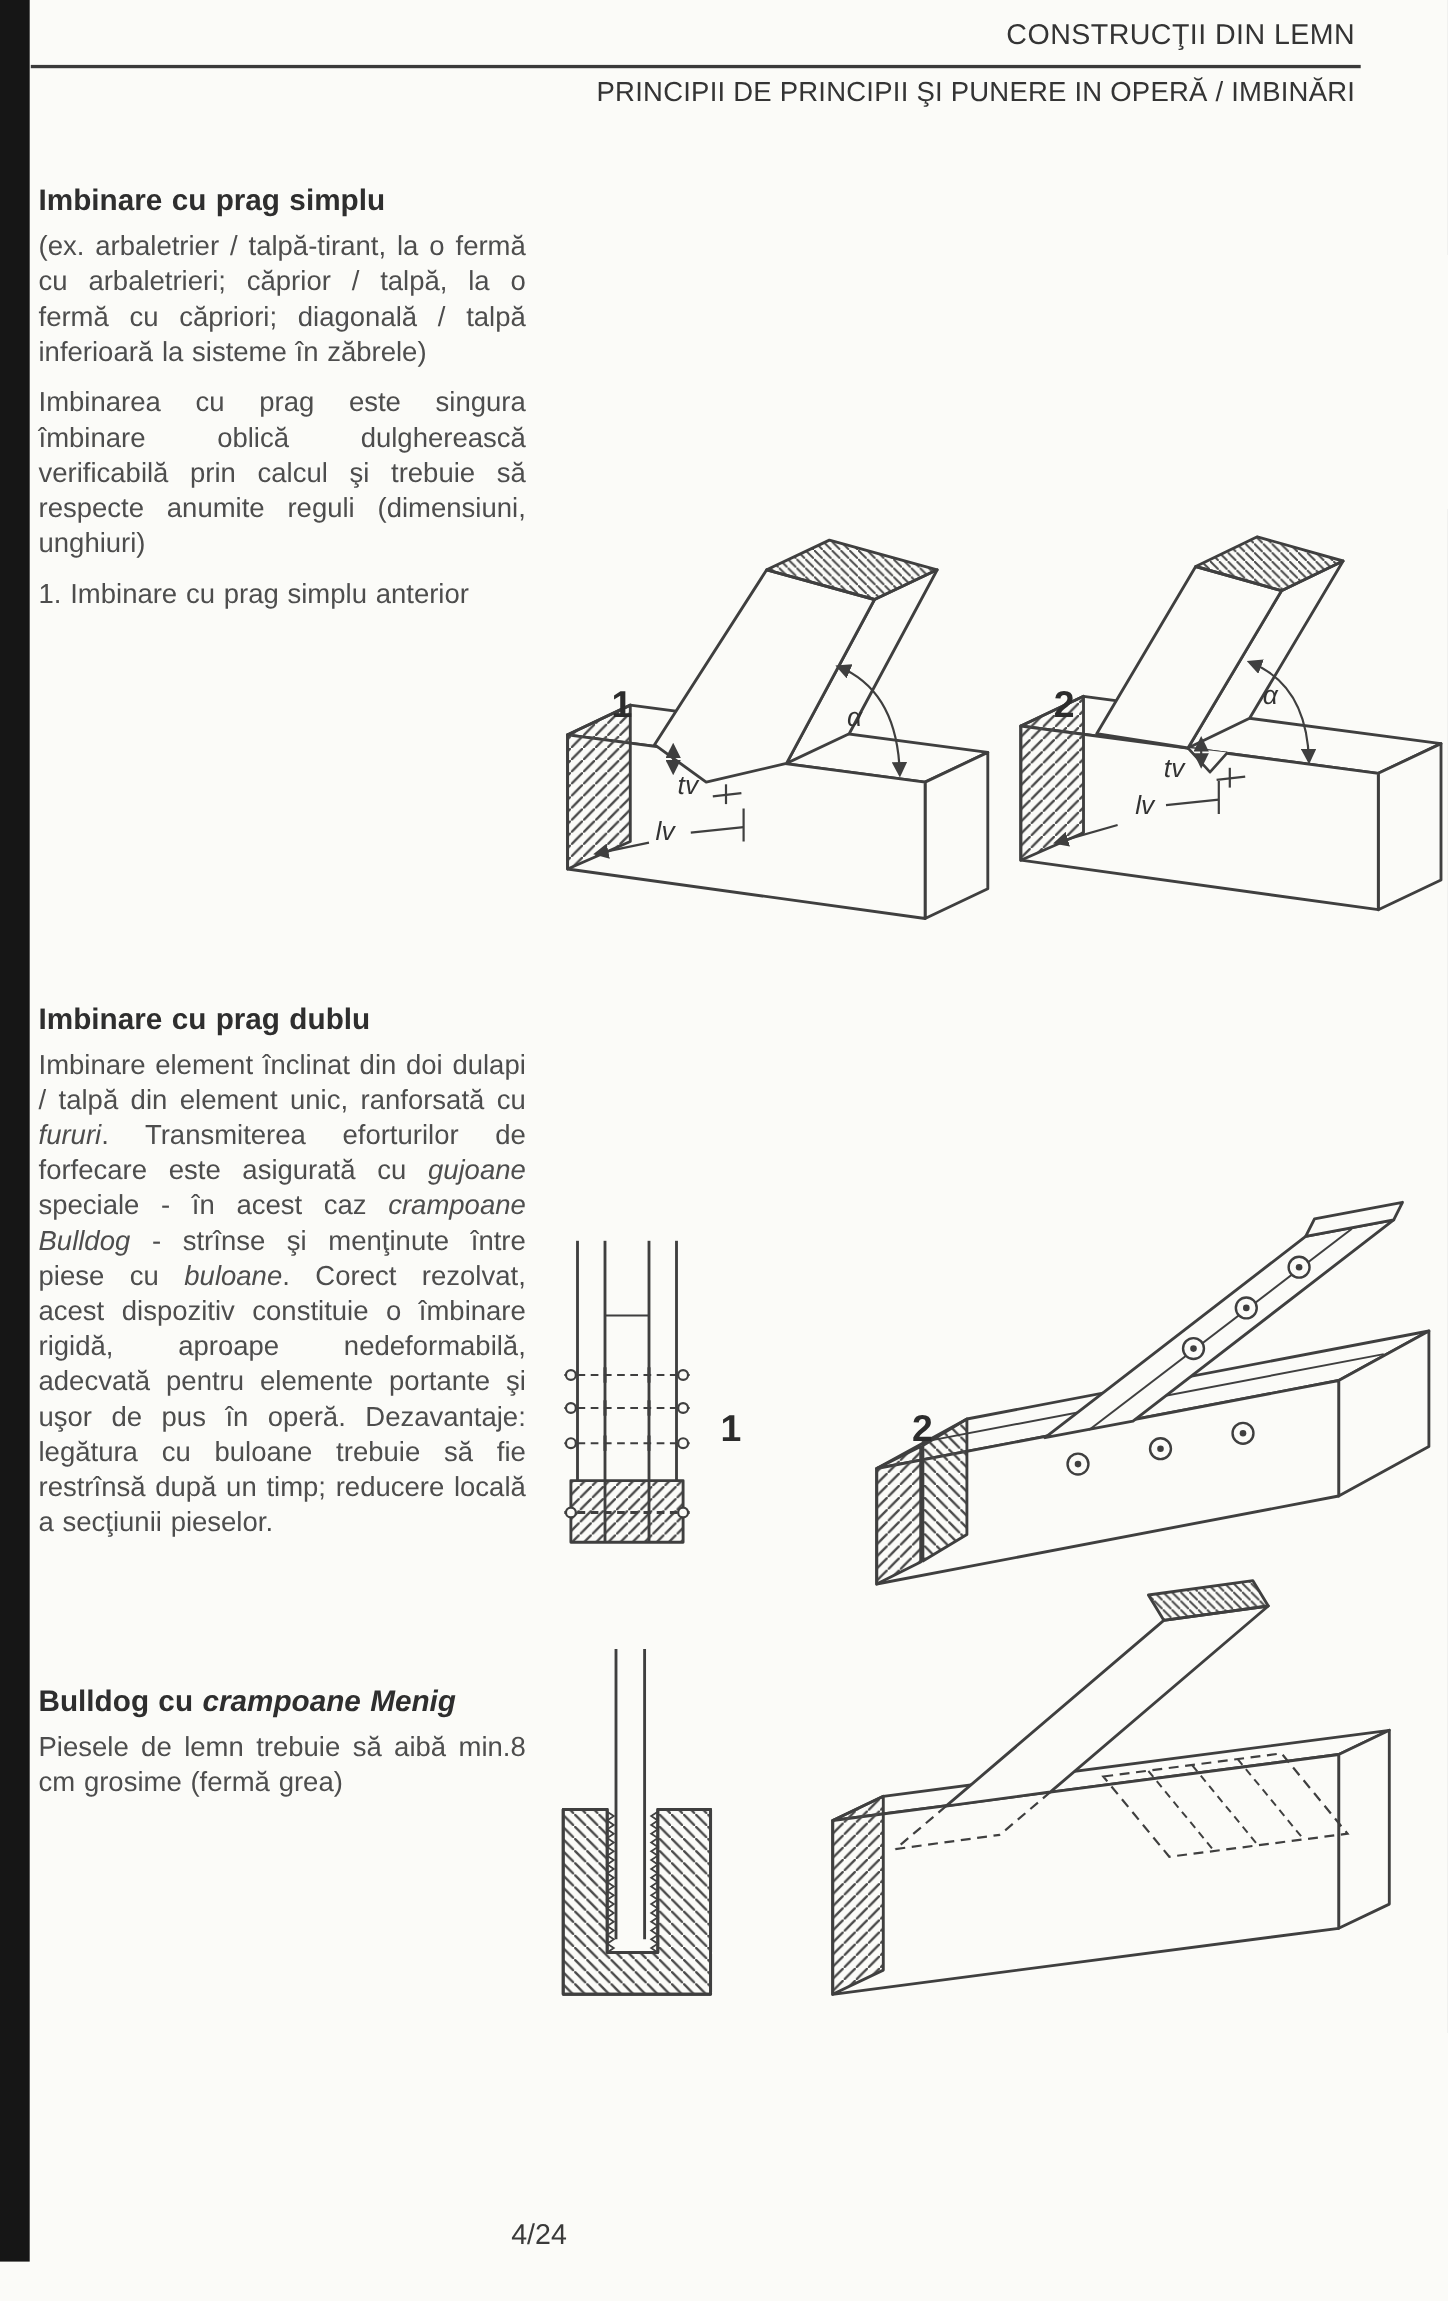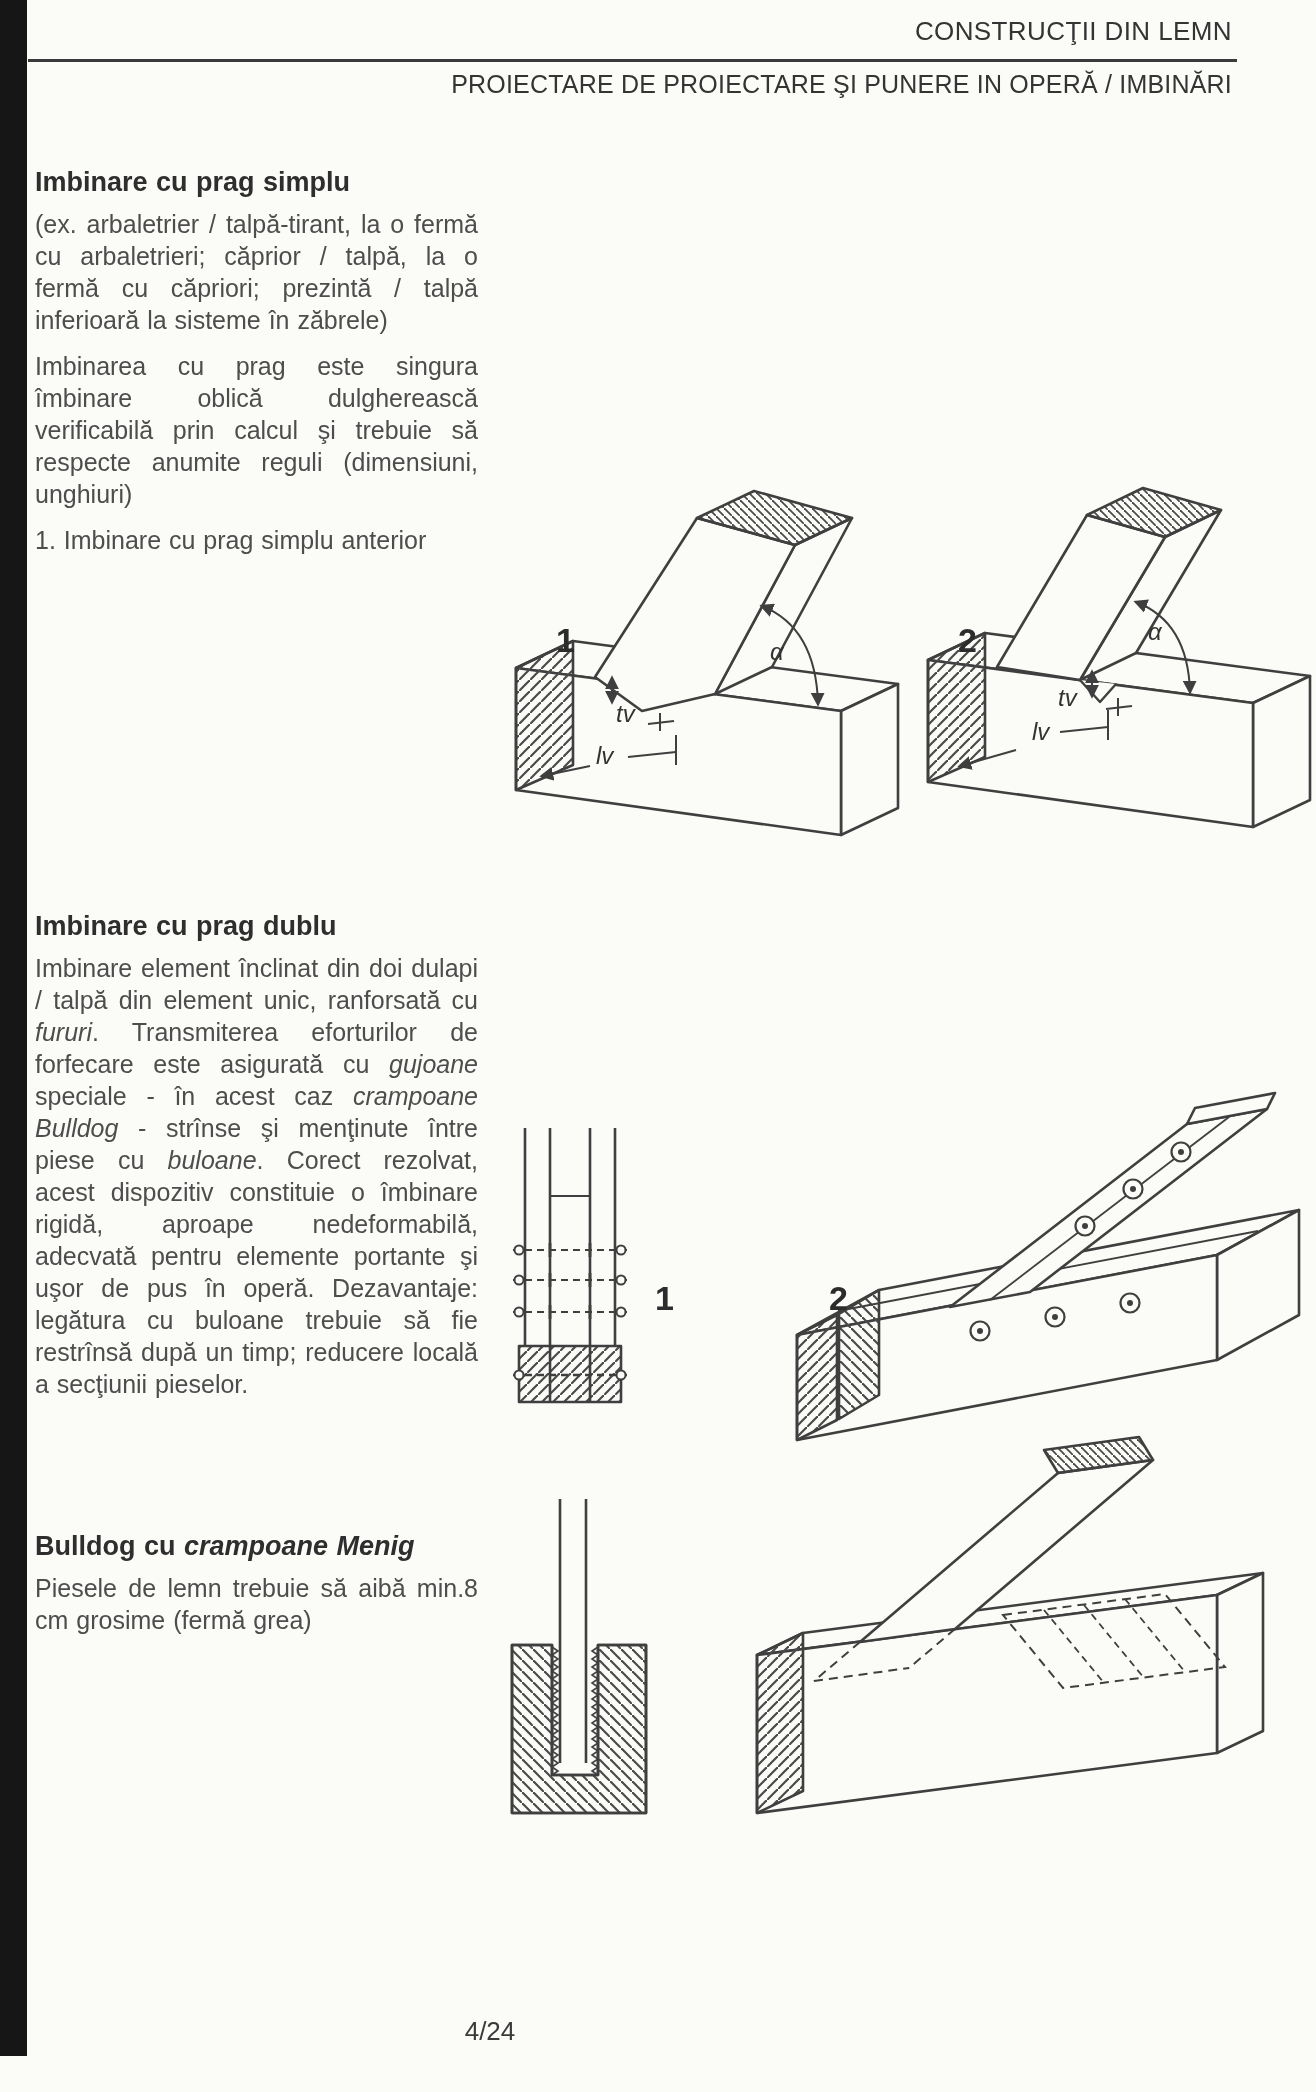--- a/index.html
+++ b/index.html
@@ -59,25 +59,25 @@
       <marker id="arr" viewBox="0 0 10 10" refX="8" refY="5" markerWidth="7" markerHeight="7" orient="auto-start-reverse">
         <path d="M0,0 L10,5 L0,10 Z" fill="#3f3f3f"></path>
       </marker>
     </defs>
   </svg>
 
   <div class="leftbar"></div>
 
   <div class="h-title">CONSTRUCŢII DIN LEMN</div>
   <div class="h-rule"></div>
-  <div class="h-sub">PROIECTARE DE PROIECTARE ŞI PUNERE IN OPERĂ / IMBINĂRI</div>
+  <div class="h-sub">PRINCIPII DE PRINCIPII ŞI PUNERE IN OPERĂ / IMBINĂRI</div>
 
   <section class="col col1">
     <h2>Imbinare cu prag simplu</h2>
-    <p>(ex. arbaletrier / talpă-tirant, la o fermă cu arbaletrieri; căprior / talpă, la o fermă cu căpriori; prezintă / talpă inferioară la sisteme în zăbrele)</p>
+    <p>(ex. arbaletrier / talpă-tirant, la o fermă cu arbaletrieri; căprior / talpă, la o fermă cu căpriori; diagonală / talpă inferioară la sisteme în zăbrele)</p>
     <p>Imbinarea cu prag este singura îmbinare oblică dulgherească verificabilă prin calcul şi trebuie să respecte anumite reguli (dimensiuni, unghiuri)</p>
     <p>1. Imbinare cu prag simplu anterior</p>
   </section>
 
   <div class="fig" style="left:420px;top:460px;width:500px;height:400px">
     <svg viewBox="0 0 500 400" width="500" height="400">
       <g class="st">
         <polygon points="96,208 153,181 478,224 421,251"></polygon>
         <polygon points="421,251 478,224 478,348 421,375"></polygon>
         <polygon points="96,208 421,251 421,375 96,330"></polygon>

